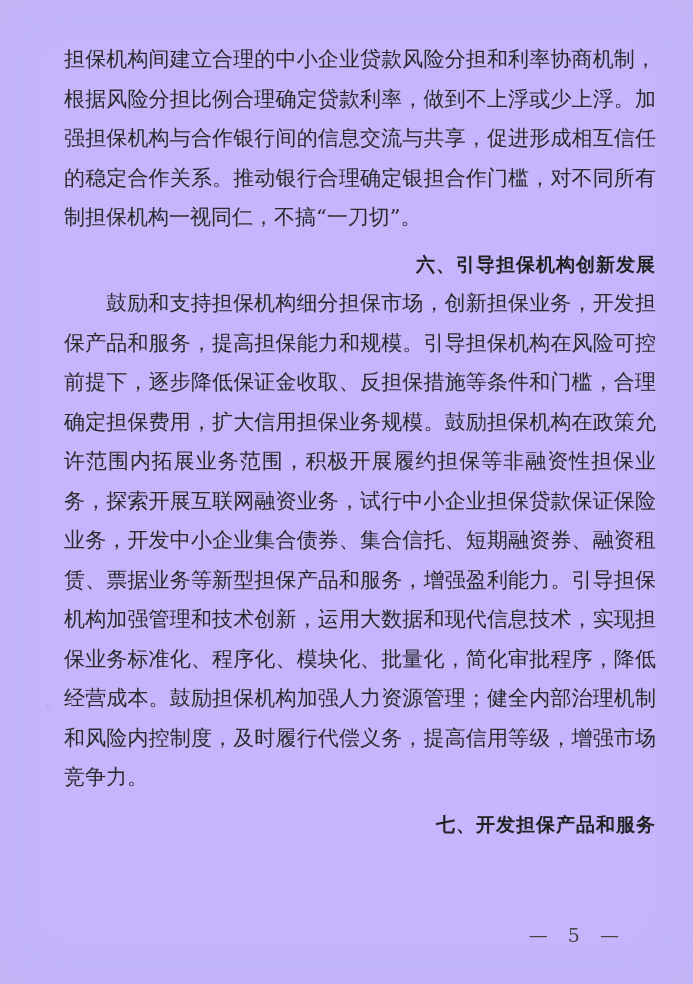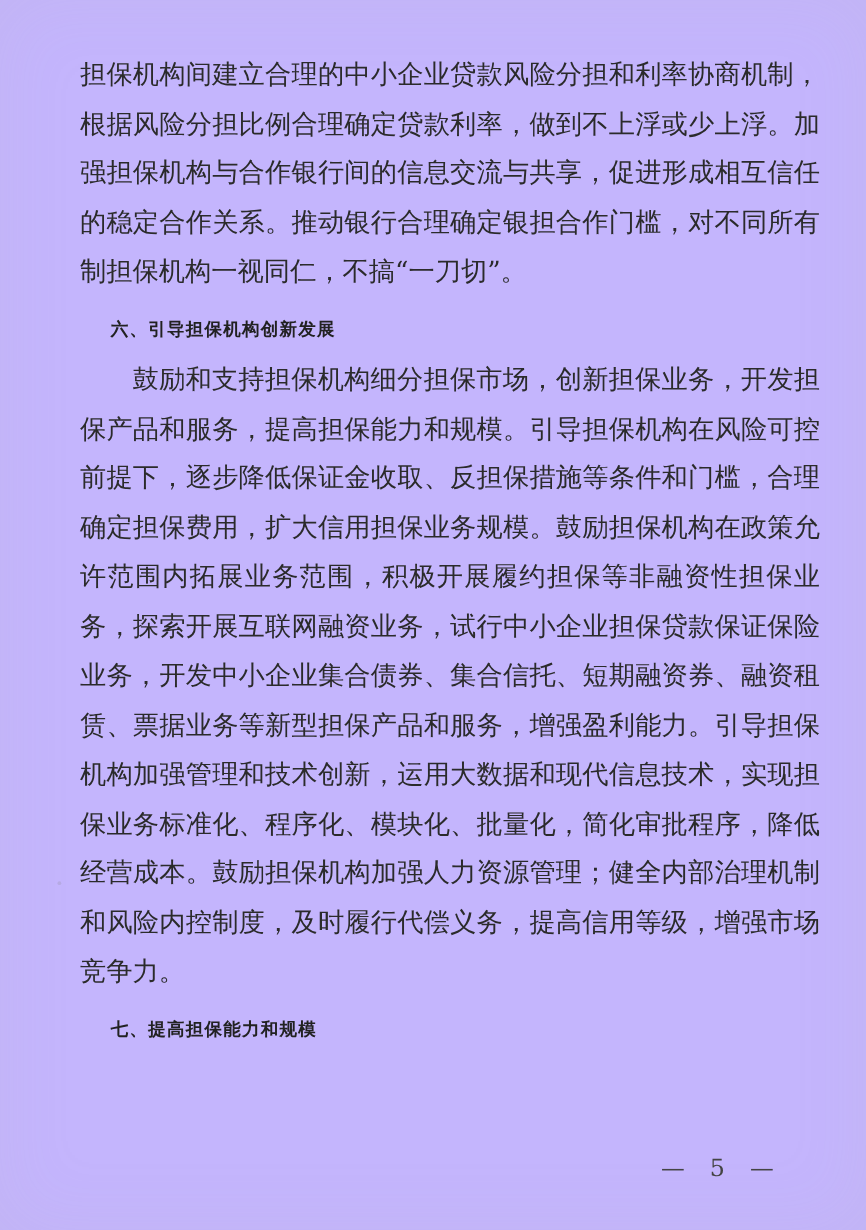--- a/index.html
+++ b/index.html
@@ -36,26 +36,27 @@
     text-justify: inter-character;
     color: #2b2b2b;
     font-family: "DejaVu Serif", serif;
   }
   .body-para.indented {
     text-indent: 2em;
   }
   .section-heading {
     margin: 7px 0 0 0;
     padding-left: 1.75em;
-    font-size: 14px;
+    font-size: 19px;
     line-height: 39.5px;
     font-weight: bold;
     color: #222;
     font-family: "DejaVu Sans", sans-serif;
     letter-spacing: 1px;
+    text-align: right;
   }
   .page-number {
     position: absolute;
     right: 72px;
     top: 924px;
     font-size: 19px;
     color: #444;
     letter-spacing: 2px;
     word-spacing: 10px;
     font-family: "DejaVu Serif", serif;
@@ -76,21 +77,21 @@
 <div class="page">
 
   <div class="text-block">
 
     <p class="body-para">担保机构间建立合理的中小企业贷款风险分担和利率协商机制，根据风险分担比例合理确定贷款利率，做到不上浮或少上浮。加强担保机构与合作银行间的信息交流与共享，促进形成相互信任的稳定合作关系。推动银行合理确定银担合作门槛，对不同所有制担保机构一视同仁，不搞“一刀切”。</p>
 
     <h3 class="section-heading">六、引导担保机构创新发展</h3>
 
     <p class="body-para indented">鼓励和支持担保机构细分担保市场，创新担保业务，开发担保产品和服务，提高担保能力和规模。引导担保机构在风险可控前提下，逐步降低保证金收取、反担保措施等条件和门槛，合理确定担保费用，扩大信用担保业务规模。鼓励担保机构在政策允许范围内拓展业务范围，积极开展履约担保等非融资性担保业务，探索开展互联网融资业务，试行中小企业担保贷款保证保险业务，开发中小企业集合债券、集合信托、短期融资券、融资租赁、票据业务等新型担保产品和服务，增强盈利能力。引导担保机构加强管理和技术创新，运用大数据和现代信息技术，实现担保业务标准化、程序化、模块化、批量化，简化审批程序，降低经营成本。鼓励担保机构加强人力资源管理；健全内部治理机制和风险内控制度，及时履行代偿义务，提高信用等级，增强市场竞争力。</p>
 
-    <h3 class="section-heading">七、提高担保能力和规模</h3>
+    <h3 class="section-heading">七、开发担保产品和服务</h3>
 
 
   </div>
 
   <div class="page-number">— 5 —</div>
 
   <div class="scan-speck speck-a"></div>
   <div class="scan-speck speck-b"></div>
   <div class="scan-speck speck-c"></div>
 

